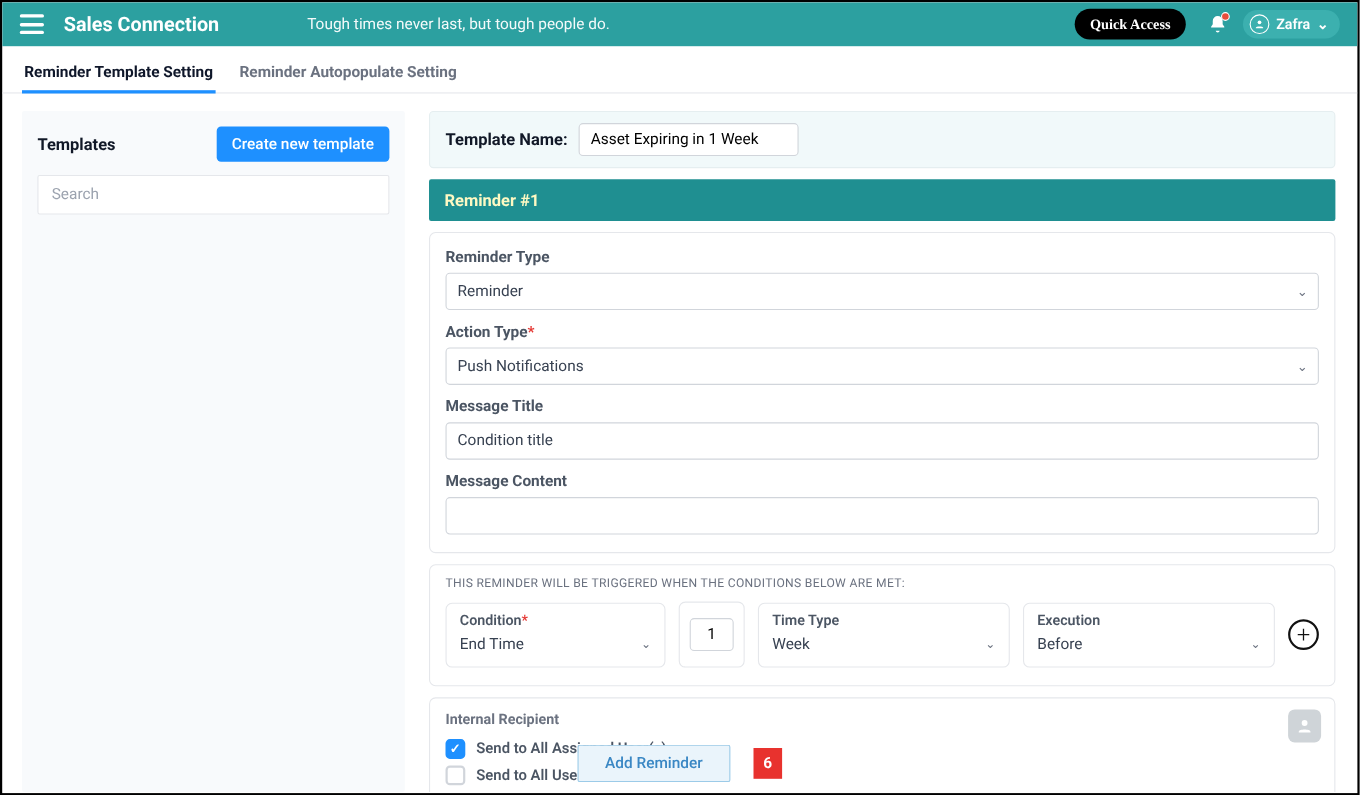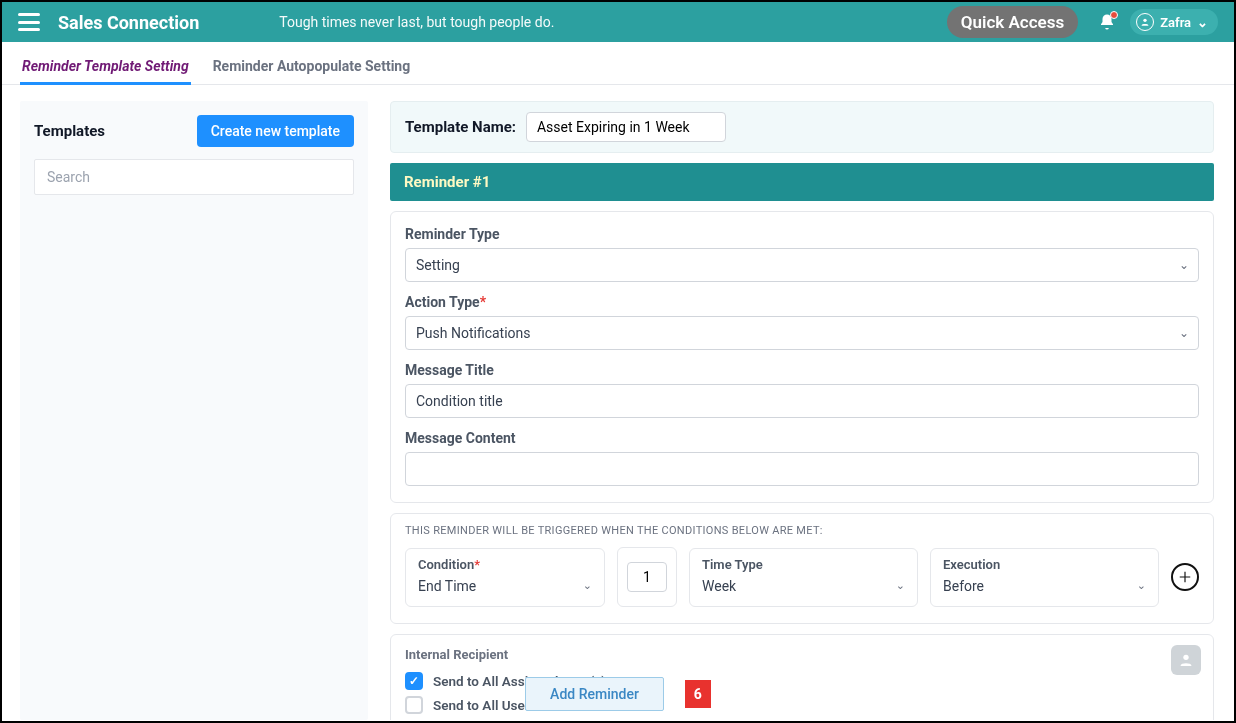--- a/index.html
+++ b/index.html
@@ -5,31 +5,31 @@
   * { box-sizing: border-box; margin: 0; padding: 0; font-family: -apple-system, BlinkMacSystemFont, "Segoe UI", Roboto, Arial, sans-serif; }
   body { background: #fff; color: #333; border: 2px solid #000; width: 1236px; height: 723px; overflow: hidden; position: relative; }
 
   
   .topbar { background: #2ca0a0; height: 40px; display: flex; align-items: center; padding: 0 16px; color: #fff; }
   .hamburger { width: 22px; height: 18px; display:flex; flex-direction:column; justify-content:space-between; cursor:pointer;}
   .hamburger span { display:block; height:3px; background:#fff; border-radius:2px;}
   .app-title { font-size: 18px; font-weight: 700; margin-left: 18px; }
   .tagline { font-size: 14px; margin-left: 80px; opacity: .95; }
   .topbar .spacer { flex: 1; }
-  .quick-access { background: #737373; color: #fff; border-radius: 18px; padding: 6px 14px; font-size: 17px; font-weight:600; cursor:pointer; }
+  .quick-access { background: #000000; color: #fff; border-radius: 18px; padding: 6px 14px; font-size: 13px; font-weight:600; cursor:pointer;font-family:Liberation Serif, serif; }
   .bell-wrap { margin: 0 14px 0 20px; position: relative; cursor:pointer; }
   .bell { width:18px; height:18px; fill:#fff; }
   .bell-dot { position:absolute; top:-2px; right:-2px; width:8px; height:8px; background:#e74c3c; border-radius:50%; border:1px solid #fff;}
   .user-pill { background:#3cb0af; color:#fff; border-radius:18px; padding:4px 10px 4px 6px; display:flex; align-items:center; gap:6px; font-size:13px; font-weight:600; cursor:pointer;}
   .user-pill .avatar-circle{ width:18px; height:18px; border:1.5px solid #fff; border-radius:50%; display:flex; align-items:center; justify-content:center;}
 
   
   .tabs { display:flex; border-bottom:1px solid #e5e7eb; padding: 10px 18px 0 18px; gap: 20px;}
   .tab { font-size: 14px; font-weight:700; color:#6b7280; padding: 6px 2px 10px 2px; cursor:pointer; position:relative;}
-  .tab.active { color:#701a75;font-style:italic; }
+  .tab.active { color:#0f172a; }
   .tab.active::after { content:""; position:absolute; bottom:-1px; left:0; right:0; height:3px; background:#1e90ff;}
 
   
   .content { display:flex; gap: 22px; padding: 16px 14px 0 18px; height: calc(100% - 40px - 44px); }
   .sidebar { width: 348px; background:#f8fafc; border-radius:2px; padding: 14px 14px; }
   .sidebar-head { display:flex; align-items:center; justify-content:space-between; margin-bottom: 12px; }
   .sidebar-title { font-size: 15px; font-weight:700; color:#111827; }
   .create-btn { background:#1e90ff; color:#fff; border:none; padding:8px 14px; border-radius:4px; font-size:14px; font-weight:500; cursor:pointer;}
   .search-box { width:100%; border:1px solid #e5e7eb; border-radius:2px; padding:9px 12px; font-size:14px; color:#374151;}
   .search-box::placeholder { color:#9ca3af; }
@@ -132,21 +132,21 @@
       <span class="tplname-label">Template Name:</span>
       <input class="tplname-input" value="Asset Expiring in 1 Week" style="">
     </div>
 
     <div class="section-header">Reminder #1</div>
 
     <div class="card">
       <div class="field">
         <span class="field-label">Reminder Type</span>
         <div class="select-wrap">
-          <div class="select">Setting</div>
+          <div class="select">Reminder</div>
           <span class="chev">⌄</span>
         </div>
       </div>
       <div class="field">
         <span class="field-label"><span>Action Type</span><span class="req">*</span></span>
         <div class="select-wrap">
           <div class="select">Push Notifications</div>
           <span class="chev">⌄</span>
         </div>
       </div>

